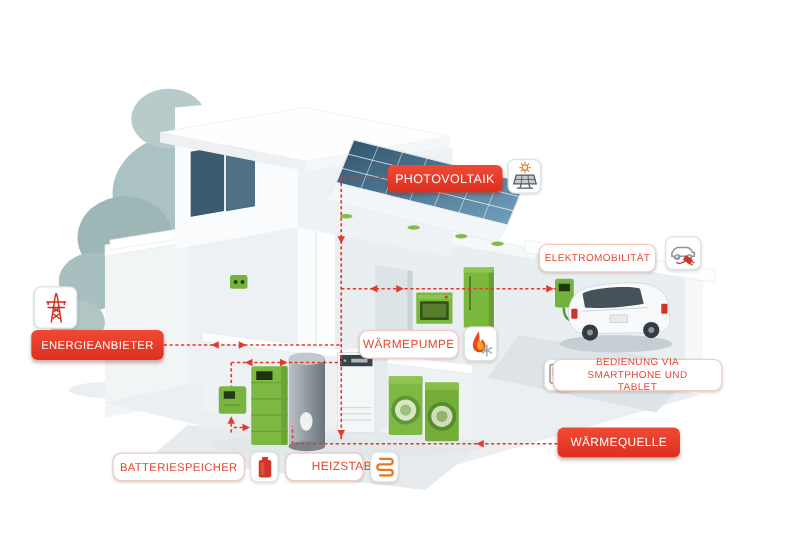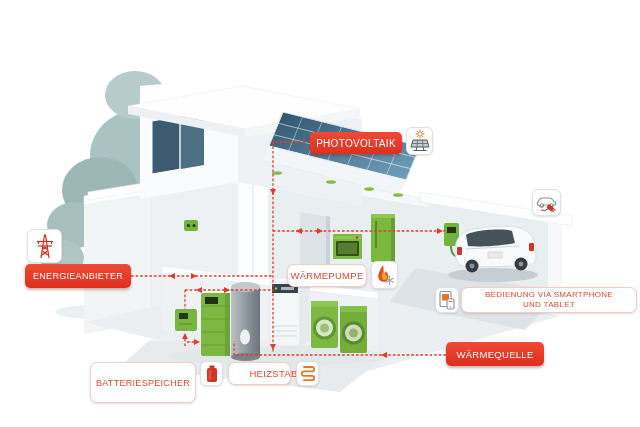--- a/index.html
+++ b/index.html
@@ -249,20 +249,21 @@
       <polygon points="4,11 18,11 20,18 2,18" fill="#c6ccd0" stroke="#4e585f" stroke-width="1"></polygon>
       <line x1="8.6" y1="11" x2="8" y2="18" stroke="#4e585f" stroke-width="0.7"></line>
       <line x1="13.4" y1="11" x2="14" y2="18" stroke="#4e585f" stroke-width="0.7"></line>
       <line x1="3" y1="14.5" x2="19" y2="14.5" stroke="#4e585f" stroke-width="0.7"></line>
       <line x1="8" y1="18" x2="7" y2="21.5" stroke="#4e585f" stroke-width="1"></line>
       <line x1="14" y1="18" x2="15" y2="21.5" stroke="#4e585f" stroke-width="1"></line>
       <line x1="4.5" y1="21.5" x2="17.5" y2="21.5" stroke="#4e585f" stroke-width="1"></line>
     </svg>
   </div>
 
+  <div class="lbl lbl-white" style="left:431px;top:195px;width:94px;height:23px;font-size:8px;">ELEKTROMOBILITÄT</div>
 
   <div class="icon-box" style="left:532px;top:189px;width:29px;height:27px;">
     <svg width="24" height="22" viewBox="0 0 24 22">
       <path d="M3,10 q1.5,-4 5,-4 h6 q3.5,0 5,4 h1.5 v3 h-2.5 a2,2 0 0 1 -4,0 h-6 a2,2 0 0 1 -4,0 H2.5 v-3 z" fill="none" stroke="#8d979d" stroke-width="1.2"></path>
       <circle cx="7" cy="13.5" r="1.7" fill="none" stroke="#8d979d" stroke-width="1.1"></circle>
       <circle cx="16.5" cy="13.5" r="1.7" fill="none" stroke="#8d979d" stroke-width="1.1"></circle>
       <g transform="translate(14,12) rotate(38)">
         <rect x="0" y="0" width="7" height="4.5" rx="1" fill="#d0342a"></rect>
         <line x1="7" y1="1.2" x2="9" y2="1.2" stroke="#d0342a" stroke-width="1.1"></line>
         <line x1="7" y1="3.3" x2="9" y2="3.3" stroke="#d0342a" stroke-width="1.1"></line>
@@ -311,24 +312,24 @@
   <div class="icon-box" style="left:435px;top:287px;width:24px;height:26px;">
     <svg width="18" height="20" viewBox="0 0 18 20">
       <rect x="2" y="1.5" width="11" height="15" rx="1.5" fill="#ffffff" stroke="#8d979d" stroke-width="1.2"></rect>
       <rect x="4" y="4" width="7" height="6.5" fill="#e87722"></rect>
       <rect x="9" y="9" width="7" height="10" rx="1.5" fill="#ffffff" stroke="#8d979d" stroke-width="1.2"></rect>
       <line x1="10.5" y1="11.5" x2="14.5" y2="11.5" stroke="#e87722" stroke-width="1"></line>
       <circle cx="12.5" cy="17" r="0.8" fill="#8d979d"></circle>
     </svg>
   </div>
 
-  <div class="lbl lbl-white" style="left:461px;top:287px;width:176px;height:26px;font-size:8px;line-height:1.25;padding:2px 19px;">BEDIENUNG VIA SMARTPHONE UND TABLET</div>
-
-
-  <div class="lbl lbl-white" style="left:90px;top:362px;width:106px;height:41px;font-size:9px;">BATTERIESPEICHER</div>
+  <div class="lbl lbl-white" style="left:442px;top:287px;width:136px;height:26px;font-size:8px;line-height:1.25;padding:2px 19px;">BEDIENUNG VIA SMARTPHONE UND TABLET</div>
+
+
+  <div class="lbl lbl-white" style="left:90px;top:362px;width:106px;height:23px;font-size:9px;">BATTERIESPEICHER</div>
 
   <div class="icon-box" style="left:200px;top:361px;width:23px;height:25px;">
     <svg width="16" height="20" viewBox="0 0 16 20">
       <rect x="5.5" y="1.5" width="5" height="2.5" rx="0.8" fill="#d0342a"></rect>
       <rect x="3" y="4" width="10" height="14" rx="1.8" fill="#d0342a"></rect>
       <rect x="4.5" y="6" width="3" height="10" fill="#e25a44" opacity=".75"></rect>
     </svg>
   </div>
 
   <div class="lbl lbl-white" style="left:228px;top:362px;width:63px;height:23px;font-size:9.5px;padding-left:28px;">HEIZSTAB</div>

